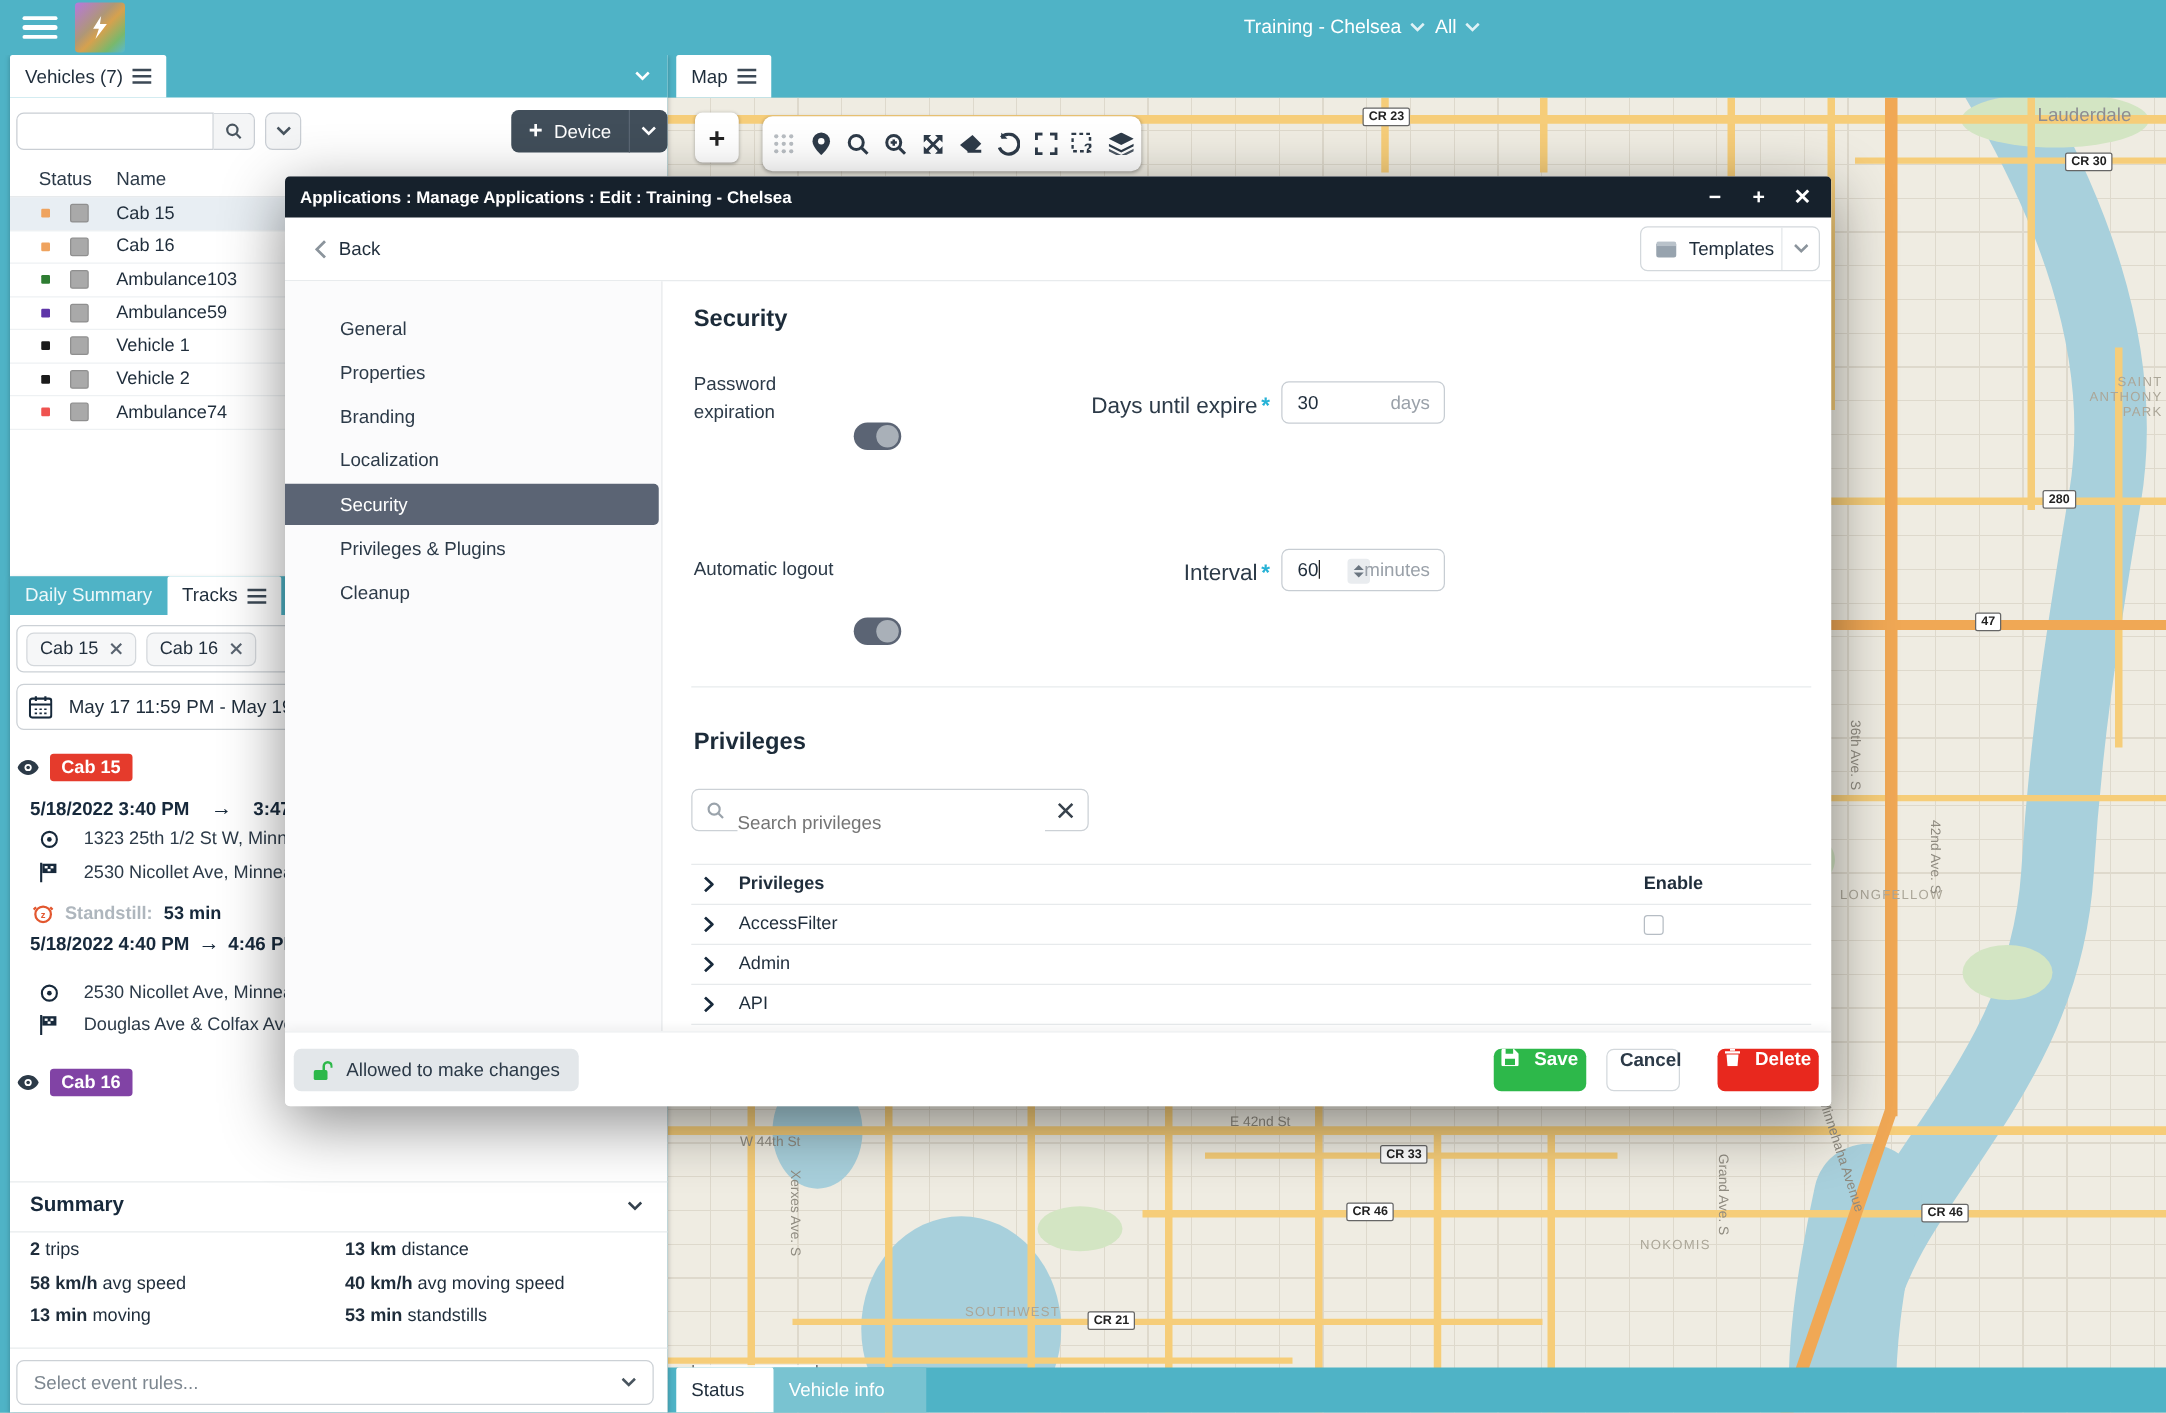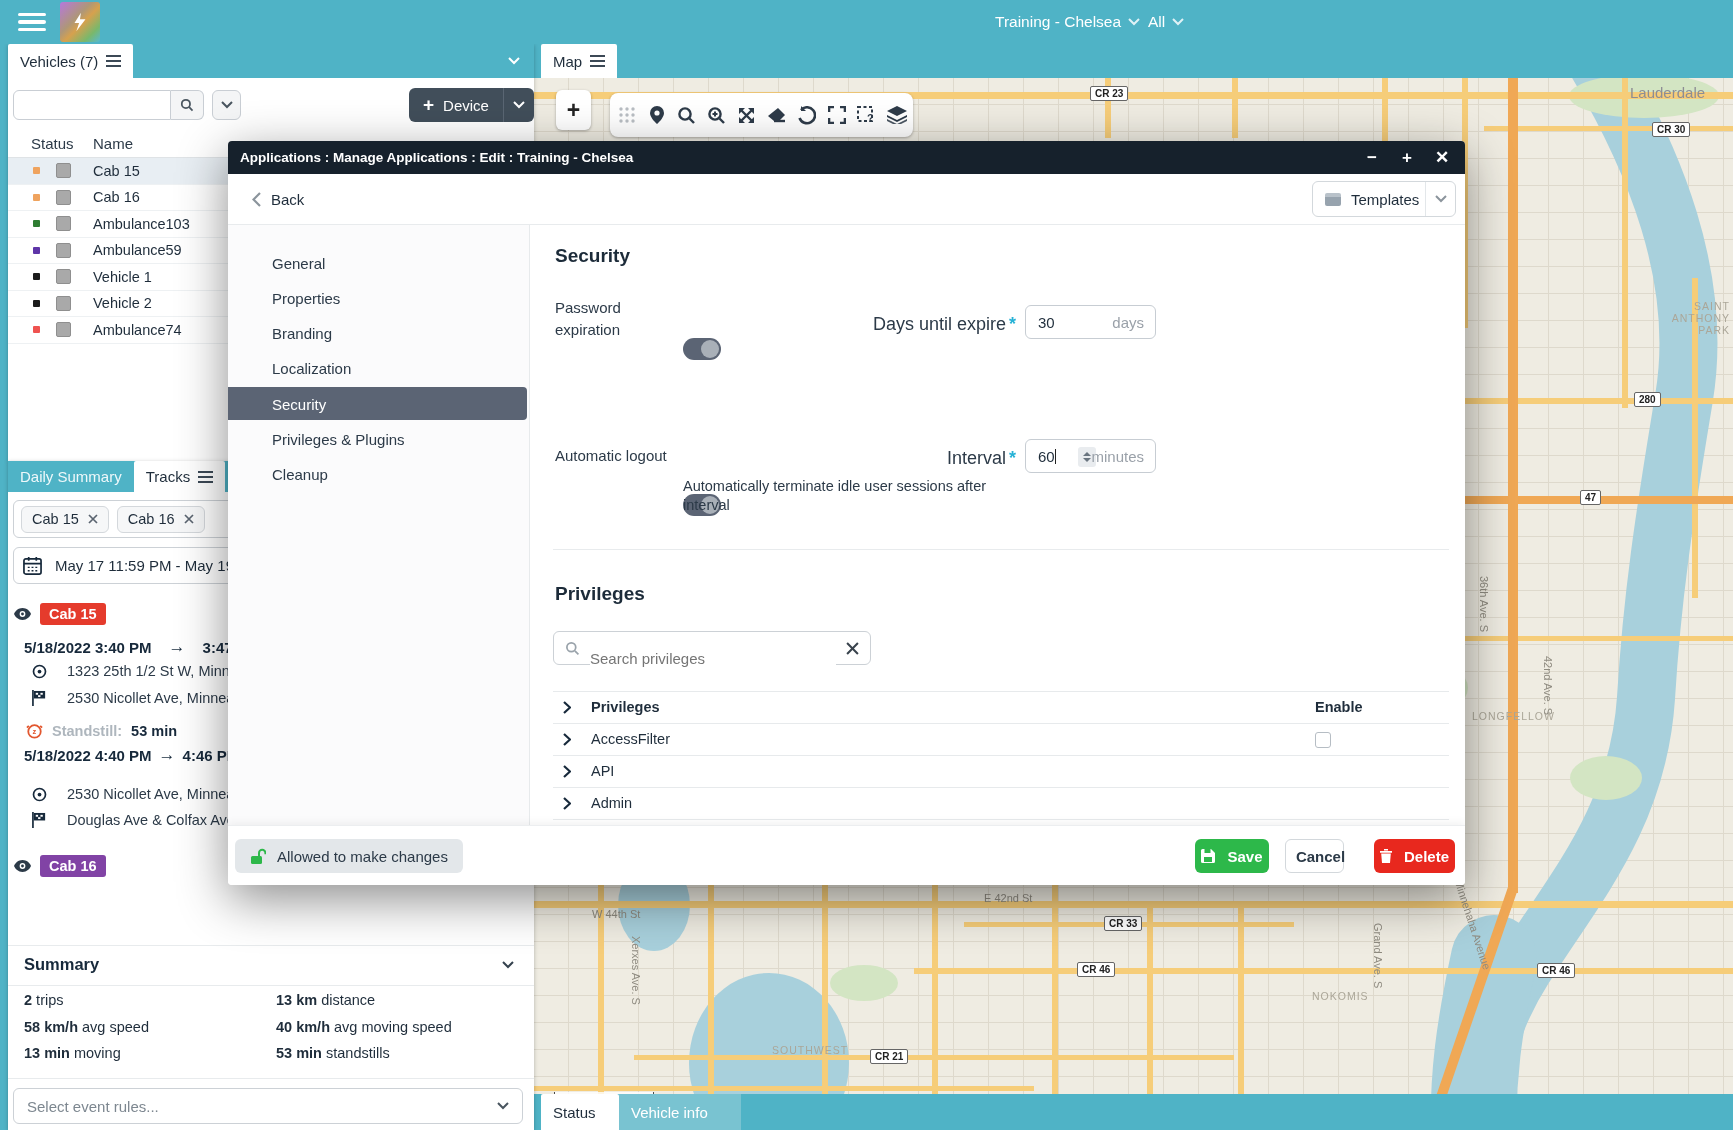--- a/index.html
+++ b/index.html
@@ -65,21 +65,21 @@
   .toggle .knob { position:absolute; right:2px; top:2px; width:18px; height:18px; border-radius:50%; background:#a9b0b8; }
   .inbox { position:absolute; width:131px; height:34px; border:1px solid #c7cdd3; border-radius:6px; background:#fff; font-size:15px; }
   .inbox .val { position:absolute; left:12px; top:8px; color:#1f2d3b; }
   .inbox .unit { position:absolute; right:11px; top:8px; color:#9aa1a9; }
   .caret { display:inline-block; width:1px; height:15px; background:#222; vertical-align:-2px; }
   .star { color:#27b2d6; font-weight:700; margin-left:3px; }
   .flabel { position:absolute; width:248px; text-align:right; font-size:18px; color:#2c3a48; }
   .helper { position:absolute; font-size:14.5px; line-height:19px; color:#2c3a48; }
   .prow { height:32px; border-bottom:1px solid #e7eaec; position:relative; }
   .prow .nm { position:absolute; left:38px; top:7px; font-size:14.5px; }
-  .btn { border-radius:6px; display:flex; align-items:center; justify-content:center; gap:12px; font-size:15px; font-weight:600; cursor:pointer; height:34px; }
+  .btn { border-radius:6px; display:flex; justify-content:center; gap:12px; font-size:15px; font-weight:600; cursor:pointer; height:34px; }
   .stepper { position:absolute; left:52px; top:7px; width:18px; height:20px; background:#e9ecef; border-radius:3px; display:flex; flex-direction:column; align-items:center; justify-content:center; gap:2px; }
   .tri-up { width:0;height:0;border-left:4px solid transparent;border-right:4px solid transparent;border-bottom:4px solid #6a7580; }
   .tri-dn { width:0;height:0;border-left:4px solid transparent;border-right:4px solid transparent;border-top:4px solid #6a7580; }
 </style>
 </head>
 <body>
 
 <div class="abs map-wrap">
   <div class="abs map-art">
     <svg width="1199" height="1052">
@@ -538,21 +538,20 @@
   </div>
   <div class="inbox" style="left:797px;top:164px">
     <span class="val">30</span>
     <span class="unit">days</span>
   </div>
 
   <div class="abs" style="left:327px;top:306px;font-size:15px;color:#2c3a48">Automatic logout</div>
   <div class="abs toggle" style="left:455px;top:298px">
       <span class="knob"></span>
     </div>
-  <div class="helper" style="left:455px;top:336px;width:312px">Automatically terminate idle user sessions after interval</div>
   <div class="flabel" style="left:540px;top:307px">
     <span>Interval</span><span class="star">*</span>
   </div>
   <div class="inbox" style="left:797px;top:298px">
     <span class="val"><span>60</span><span class="caret"></span></span>
     <span class="stepper">
         <span class="tri-up"></span>
         <span class="tri-dn"></span>
       </span>
     <span class="unit">minutes</span>
@@ -584,27 +583,27 @@
       <svg class="abs" style="left:10px;top:9px" width="8" height="13" viewBox="0 0 8 13">
           <path d="M1 1l6 5.5L1 12" fill="none" stroke="#17293b" stroke-width="2.2"></path>
         </svg>
       <span class="nm">AccessFilter</span>
       <span class="abs" style="left:762px;top:8px;width:16px;height:16px;border:1.5px solid #b6bdc4;border-radius:3px;cursor:pointer"></span>
     </div>
     <div class="prow">
       <svg class="abs" style="left:10px;top:9px" width="8" height="13" viewBox="0 0 8 13">
           <path d="M1 1l6 5.5L1 12" fill="none" stroke="#17293b" stroke-width="2.2"></path>
         </svg>
-      <span class="nm">API</span>
+      <span class="nm">Admin</span>
     </div>
     <div class="prow">
       <svg class="abs" style="left:10px;top:9px" width="8" height="13" viewBox="0 0 8 13">
           <path d="M1 1l6 5.5L1 12" fill="none" stroke="#17293b" stroke-width="2.2"></path>
         </svg>
-      <span class="nm">Admin</span>
+      <span class="nm">API</span>
     </div>
   </div>
 
   <div class="abs" style="left:0;top:684px;width:1237px;height:60px;background:#fff;border-top:1px solid #eceef0;box-shadow:0 -3px 8px rgba(0,0,0,.05)">
     <div class="abs flex" style="left:7px;top:13px;height:34px;background:#e3e7ea;border-radius:6px;padding:0 15px;gap:11px">
       <svg width="16" height="17" viewBox="0 0 16 17">
         <rect x="1" y="8" width="11" height="8" rx="1.5" fill="#2db84a"></rect>
         <path d="M9 8V5a3.2 3.2 0 0 1 6.4 0v1.2" fill="none" stroke="#2db84a" stroke-width="2"></path>
       </svg>
       <span style="font-size:15px;color:#2c3a48">Allowed to make changes</span>

